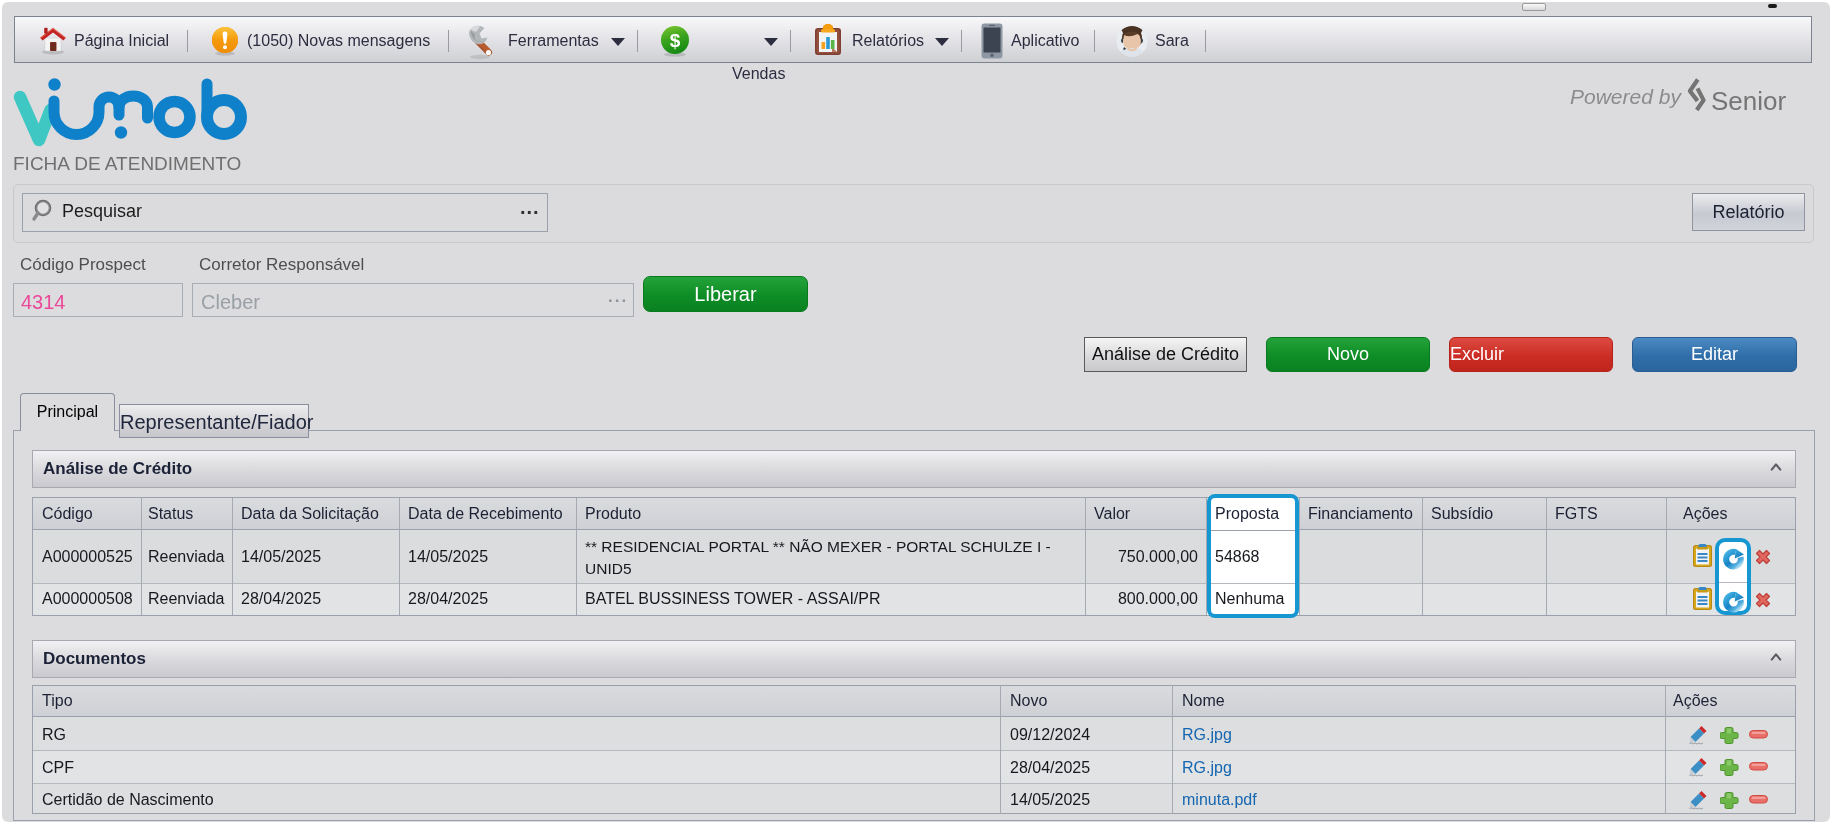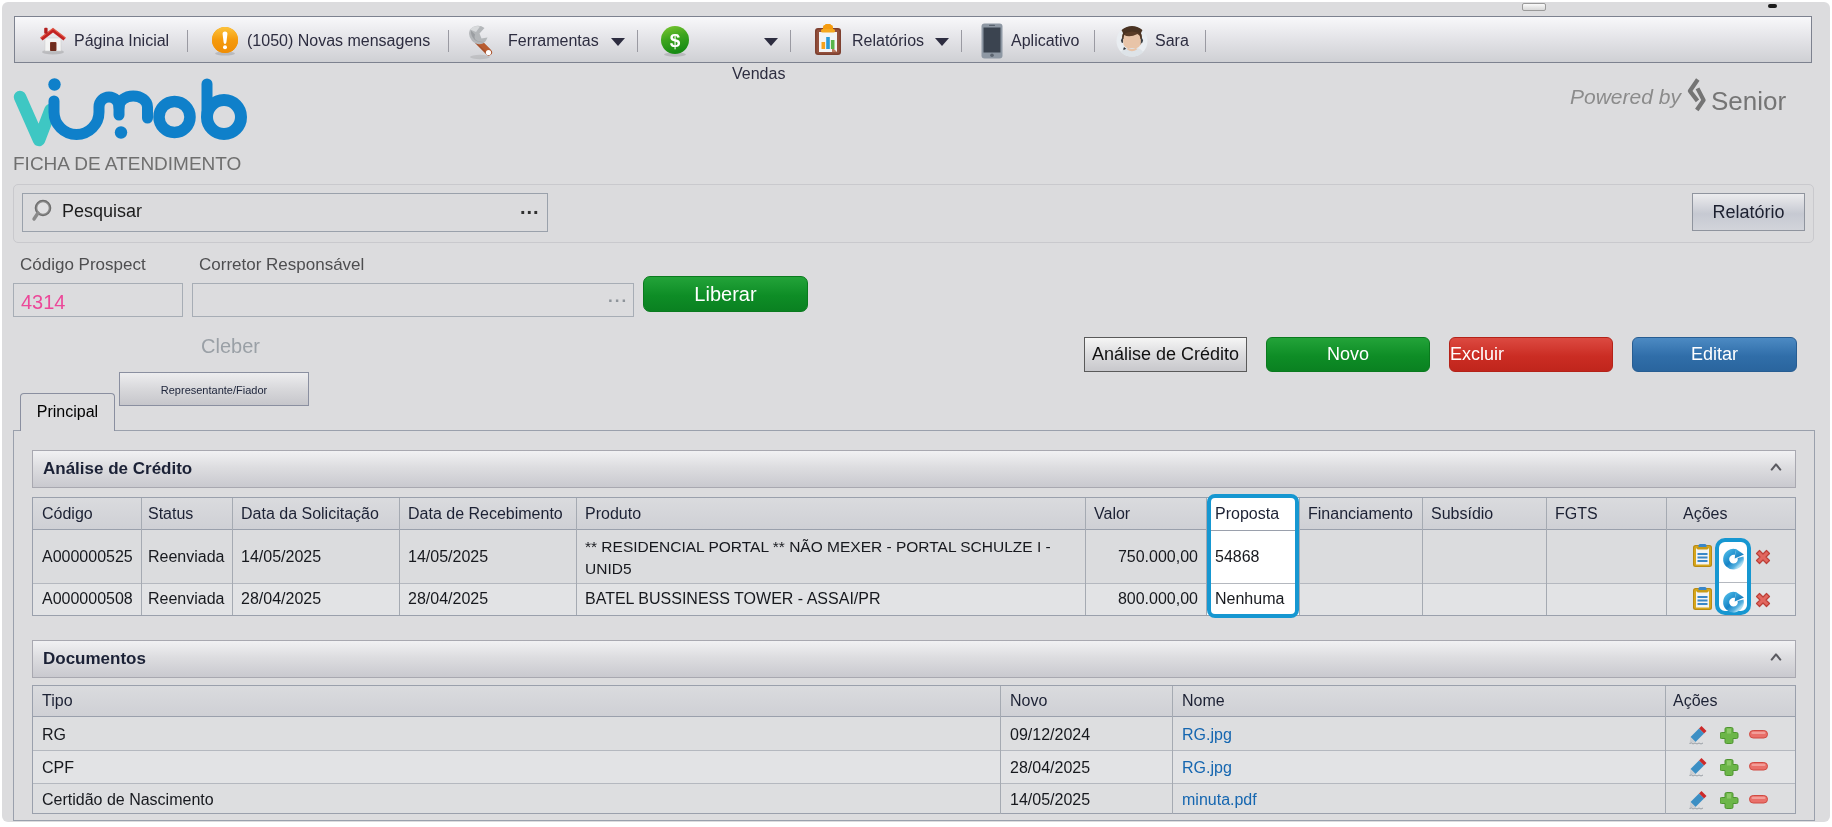--- a/index.html
+++ b/index.html
@@ -182,34 +182,34 @@
 </svg>
 <div class="abs" style="left:62px;top:201px;font-size:18px;color:#1c1c1c;">Pesquisar</div>
 <div class="abs" style="left:520px;top:196px;font-size:20px;letter-spacing:1px;color:#303030;font-weight:bold;">...</div>
 <div class="btn-gray" style="left:1692px;top:193px;width:113px;height:38px;line-height:36px;font-size:18px;border:1px solid #8f949e;background:linear-gradient(180deg,#ececee 0%,#c6c9d2 55%,#d2d4da 100%);color:#1c2030;">Relatório</div>
 
 <div class="label" style="left:20px;top:255px;">Código Prospect</div>
 <div class="label" style="left:199px;top:255px;">Corretor Responsável</div>
 <div class="input" style="left:13px;top:283px;width:170px;height:34px;"></div>
 <div class="abs" style="left:21px;top:291px;font-size:20px;color:#ec4899;">4314</div>
 <div class="input" style="left:192px;top:283px;width:442px;height:34px;"></div>
-<div class="abs" style="left:201px;top:291px;font-size:20px;color:#9aa0a6;margin-top:44px;">Cleber</div>
+<div class="abs" style="left:201px;top:291px;font-size:20px;color:#9aa0a6;">Cleber</div>
 <div class="abs" style="left:608px;top:287px;font-size:17px;letter-spacing:2px;color:#8e949a;font-weight:bold;">...</div>
 <div class="btn-green" style="left:643px;top:276px;width:165px;height:36px;line-height:34px;font-size:20px;">Liberar</div>
 
 <div class="btn-gray" style="left:1084px;top:337px;width:163px;height:35px;line-height:33px;font-size:18px;">Análise de Crédito</div>
 <div class="btn-green" style="left:1266px;top:337px;width:164px;height:35px;line-height:33px;font-size:18px;border-radius:6px;">Novo</div>
 <div class="btn-red" style="left:1449px;top:337px;width:164px;height:35px;line-height:33px;font-size:18px;">Excluir</div>
 <div class="btn-blue" style="left:1632px;top:337px;width:165px;height:35px;line-height:33px;font-size:18px;">Editar</div>
 
 <div class="abs" style="left:13px;top:430px;width:1802px;height:391px;border:1px solid #9aa0ac;background:#dcdcde;"></div>
 <div class="abs" style="left:20px;top:393px;width:95px;height:38px;border:1px solid #8a8fa0;border-bottom:none;border-radius:4px 4px 0 0;background:#dcdcde;"></div>
 <div class="abs" style="left:21px;top:429px;width:93px;height:3px;background:#dcdcde;"></div>
 <div class="abs" style="left:20px;top:393px;width:95px;height:38px;line-height:38px;text-align:center;font-size:16px;color:#000000;">Principal</div>
-<div class="abs" style="left:119px;top:372px;width:190px;height:34px;border:1px solid #8a8fa0;background:linear-gradient(180deg,#ededef 0%,#d8d8db 50%,#c6c6cb 100%);line-height:34px;text-align:center;font-size:11px;color:#20273d;">Representante/Fiador</div>
+<div class="abs" style="left:119px;top:404px;width:190px;height:34px;border:1px solid #8a8fa0;background:linear-gradient(180deg,#ededef 0%,#d8d8db 50%,#c6c6cb 100%);line-height:34px;text-align:center;font-size:20px;color:#20273d;">Representante/Fiador</div>
 
 <div class="sechdr" style="top:450px;">
     <b>Análise de Crédito</b>
   </div>
 <svg class="abs" style="left:1770px;top:462px;" width="12" height="10" viewBox="0 0 14 10">
   <path d="M2 8 L7 2 L12 8" fill="none" stroke="#5a5a60" stroke-width="2.4" stroke-linecap="round" stroke-linejoin="round"></path>
 </svg>
 
 <div class="tbl" id="tbl1" style="top:497px;height:119px;background:#dbdcde;">
 

